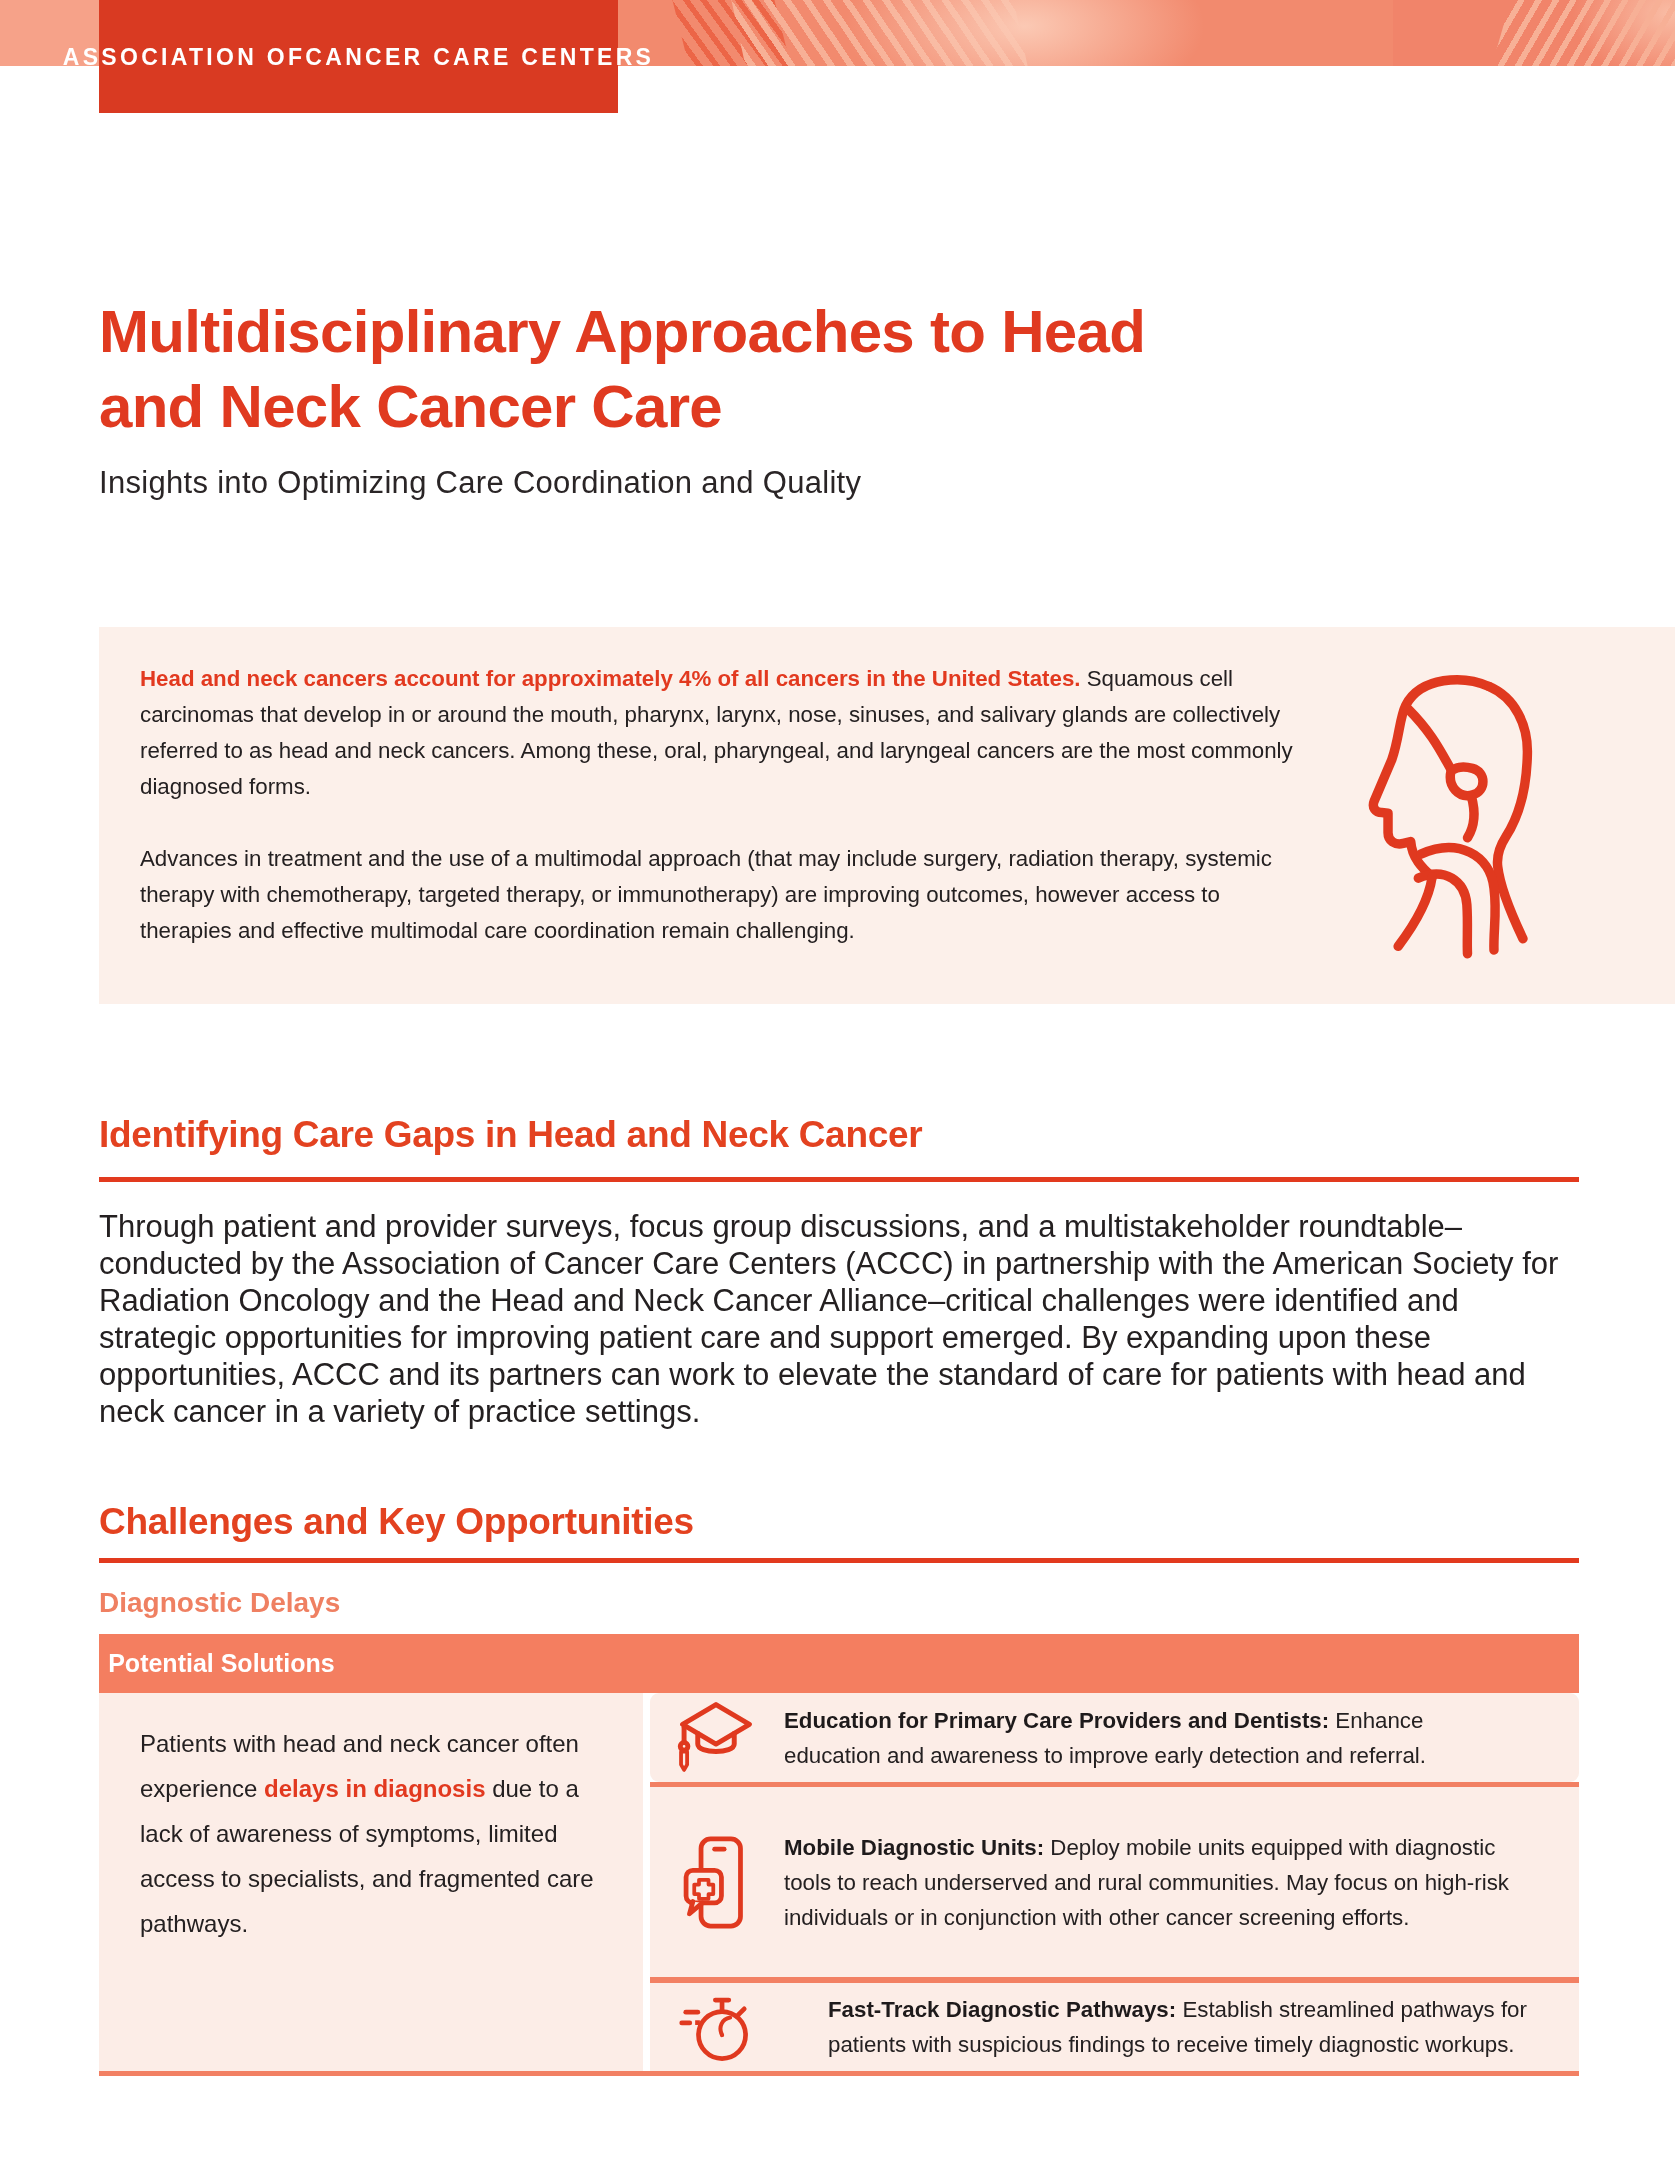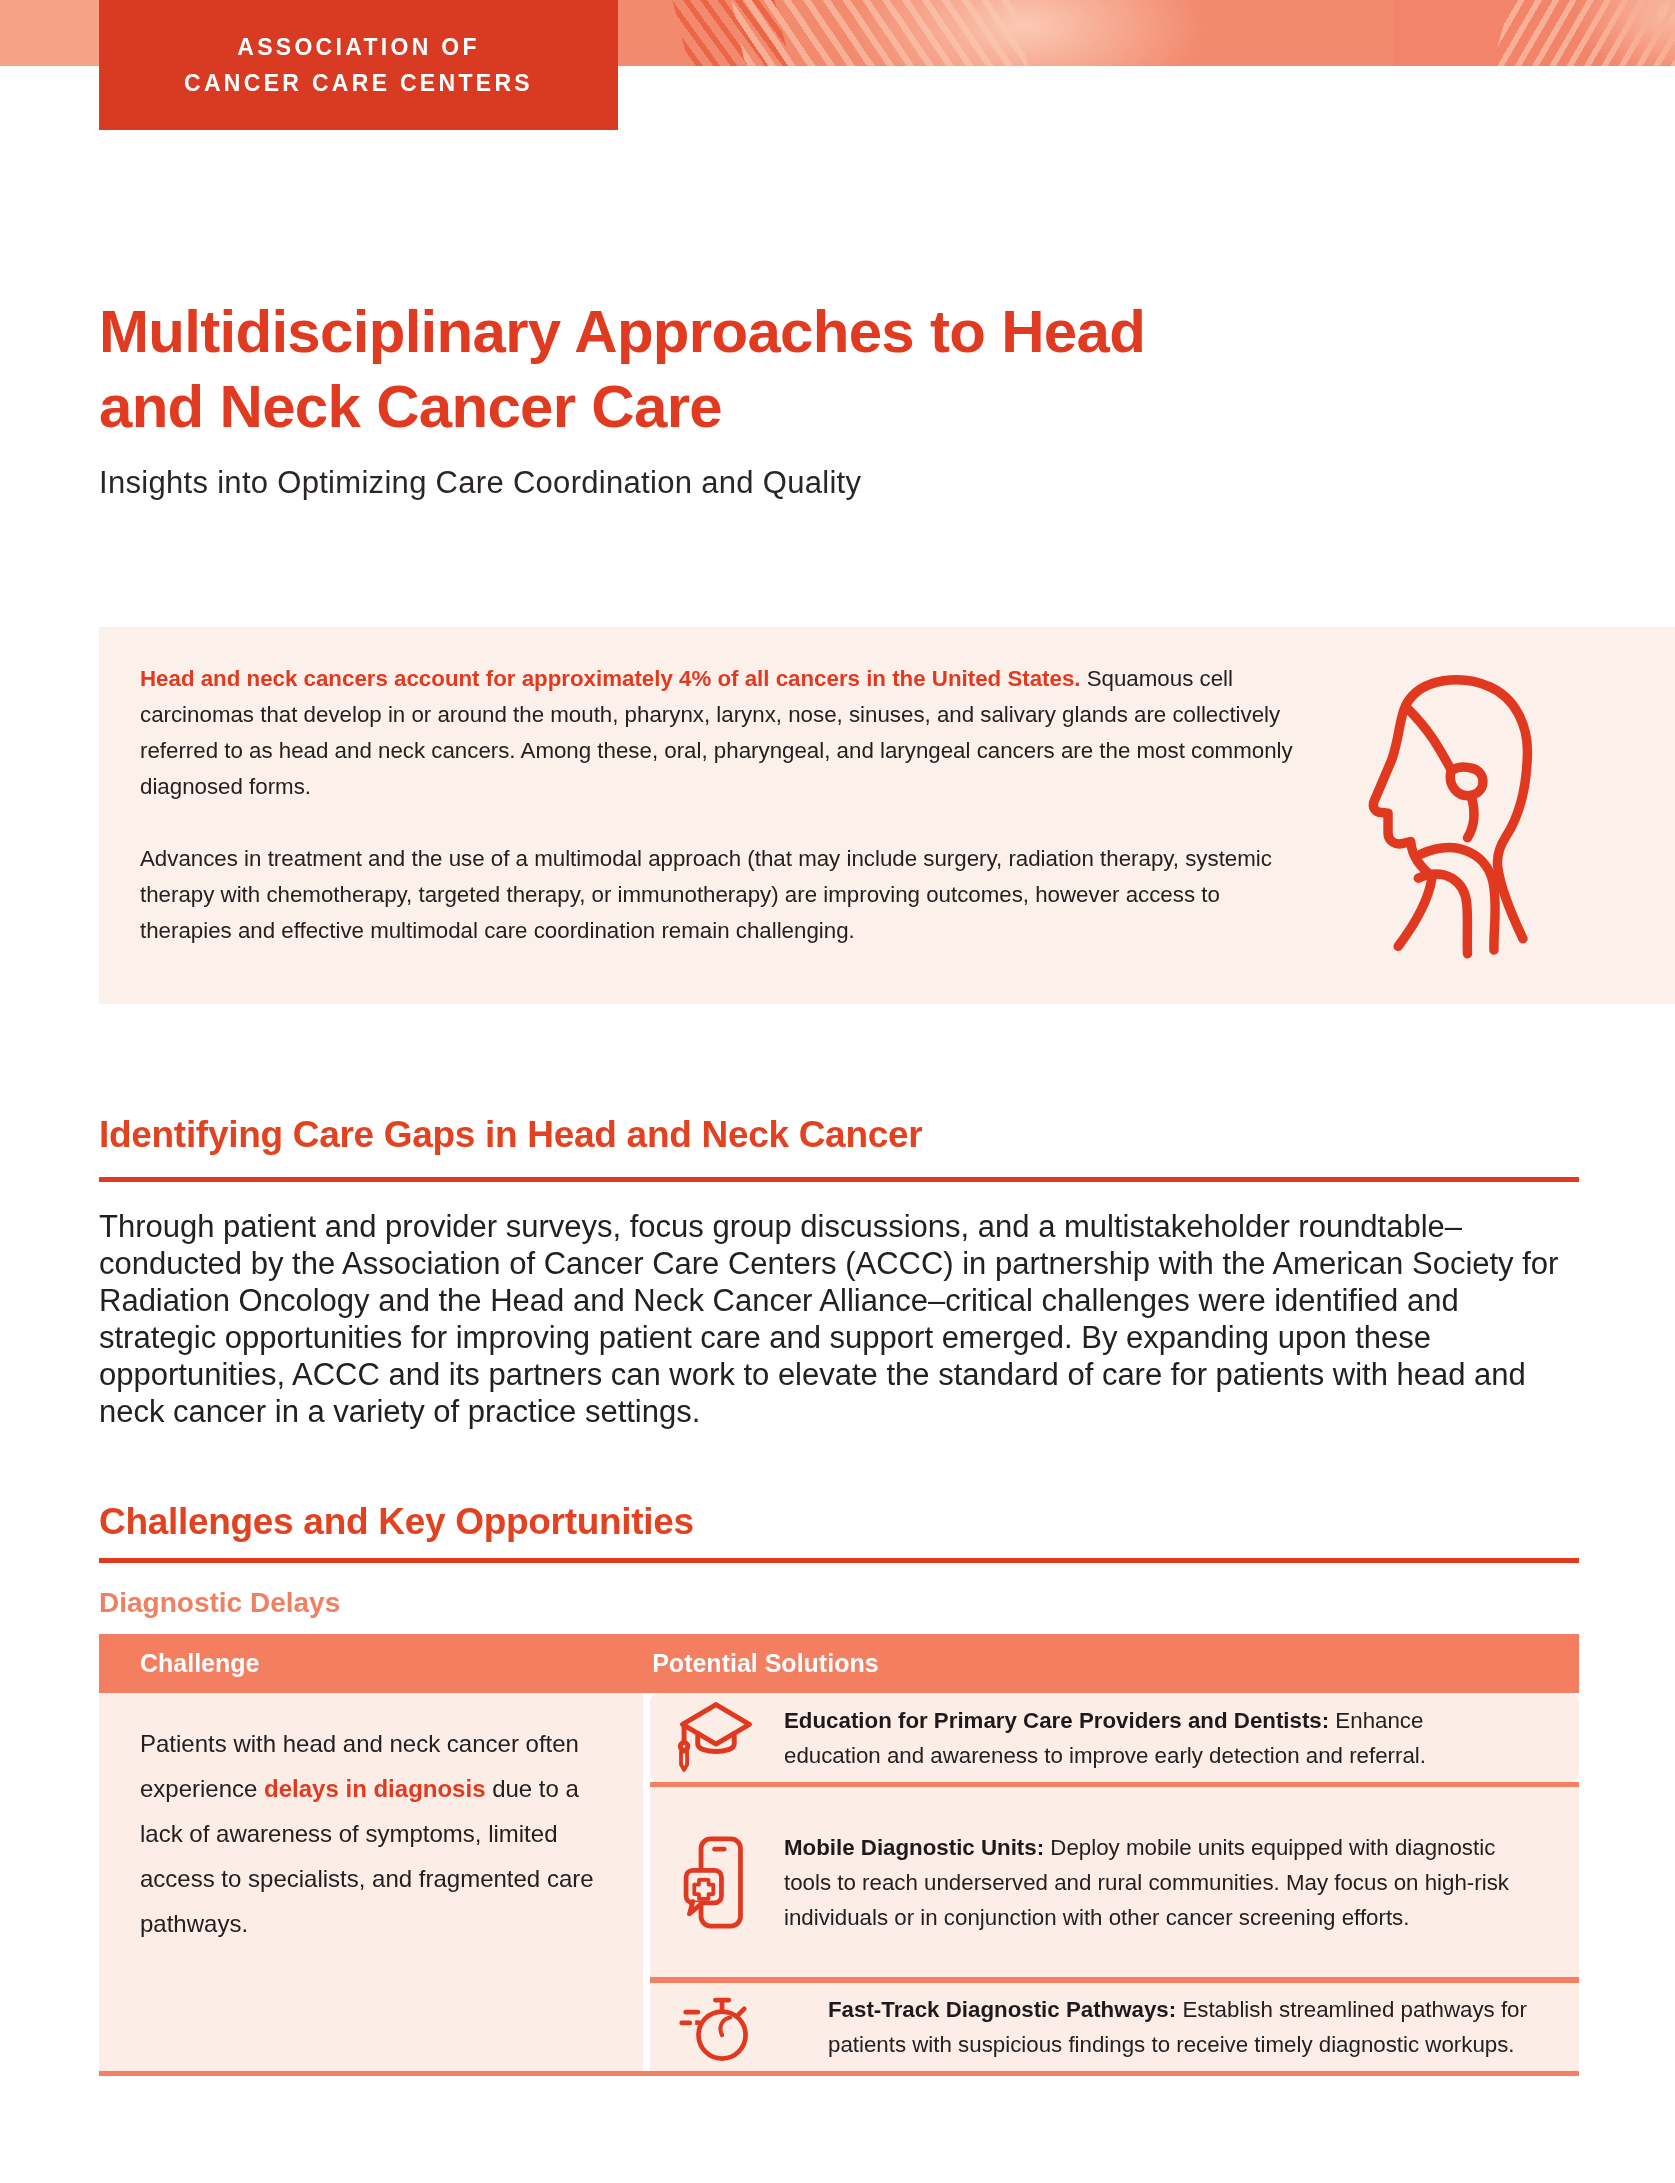--- a/index.html
+++ b/index.html
@@ -15,22 +15,22 @@
   .banner .stripes-b{position:absolute;left:742px;top:-30px;width:276px;height:131px;transform:rotate(-12deg);
     background:repeating-linear-gradient(68deg, rgba(0,0,0,0) 0 10px, #F7B096 10px 16.4px);}
   .banner .glow{position:absolute;left:775px;top:-99px;width:499px;height:250px;border-radius:50%;
     background:radial-gradient(closest-side,#FBC9B4 0%,rgba(251,201,180,0) 72%);}
   .banner .panel-right{position:absolute;left:1393px;top:0;width:283px;height:100%;background:#F1846A;}
   .banner .stripes-c{position:absolute;left:1505px;top:-36px;width:276px;height:151px;transform:rotate(16deg);
     background:repeating-linear-gradient(104deg, rgba(0,0,0,0) 0 9.2px, #F7B096 9.2px 15px);}
   .banner .glow2{position:absolute;left:1531px;top:-85px;width:276px;height:197px;border-radius:50%;
     background:radial-gradient(closest-side,#F9BCA4 0%,rgba(249,188,164,0) 70%);}
   
-  .logo-box{position:absolute;left:99px;top:0;width:519px;height:130px;background:#D93A22;
-    display:flex;flex-direction:column;justify-content:center;align-items:center;}
+  .logo-box{position:absolute;left:99px;top:0;width:519px;height:113px;background:#D93A22;
+    display:flex;flex-direction:row;justify-content:center;align-items:center;}
   .logo-box .logo-line{color:#ffffff;font-weight:700;font-size:23px;line-height:36px;letter-spacing:3.3px;white-space:nowrap;}
   
   .doc-title{position:absolute;left:99px;top:294px;font-size:60px;line-height:75px;font-weight:700;color:#E03A20;letter-spacing:-0.7px;}
   .doc-subtitle{position:absolute;left:99px;top:465px;font-size:31px;color:#2A2526;letter-spacing:0.3px;}
   
   .callout{position:absolute;left:99px;top:627px;width:1655px;height:377px;background:#FCF0EA;}
   .callout-text{position:absolute;left:41px;top:34px;width:1162px;font-size:22.3px;line-height:36px;color:#242021;}
   .callout-text .para2{margin-top:36px;}
   .hl-red{color:#E2391F;font-weight:700;}
   .head-icon-wrap{position:absolute;left:1238px;top:38px;width:208px;height:309px;}
@@ -108,21 +108,20 @@
   <div class="section-heading" style="top:1114px;">Identifying Care Gaps in Head and Neck Cancer</div>
   <div class="rule" style="top:1177px;"></div>
   <div class="body-para">Through patient and provider surveys, focus group discussions, and a multistakeholder roundtable–conducted by the Association of Cancer Care Centers (ACCC) in partnership with the American Society for Radiation Oncology and the Head and Neck Cancer Alliance–critical challenges were identified and strategic opportunities for improving patient care and support emerged. By expanding upon these opportunities, ACCC and its partners can work to elevate the standard of care for patients with head and neck cancer in a variety of practice settings.</div>
 
   <div class="section-heading" style="top:1501px;">Challenges and Key Opportunities</div>
   <div class="rule" style="top:1558px;"></div>
   <div class="subheading">Diagnostic Delays</div>
 
   <div class="gap-table">
     <div class="thead">
-      <div class="th-challenge">Challenge</div>
       <div class="th-solutions">Potential Solutions</div>
     </div>
     <div class="tbody">
       <div class="cell-challenge">
         <span>Patients with head and neck cancer often experience </span><span class="hl-red">delays in diagnosis</span><span> due to a lack of awareness of symptoms, limited access to specialists, and fragmented care pathways.</span>
       </div>
       <div class="col-divider"></div>
       <div class="solutions-col">
 
         <div class="sol-row r1">

